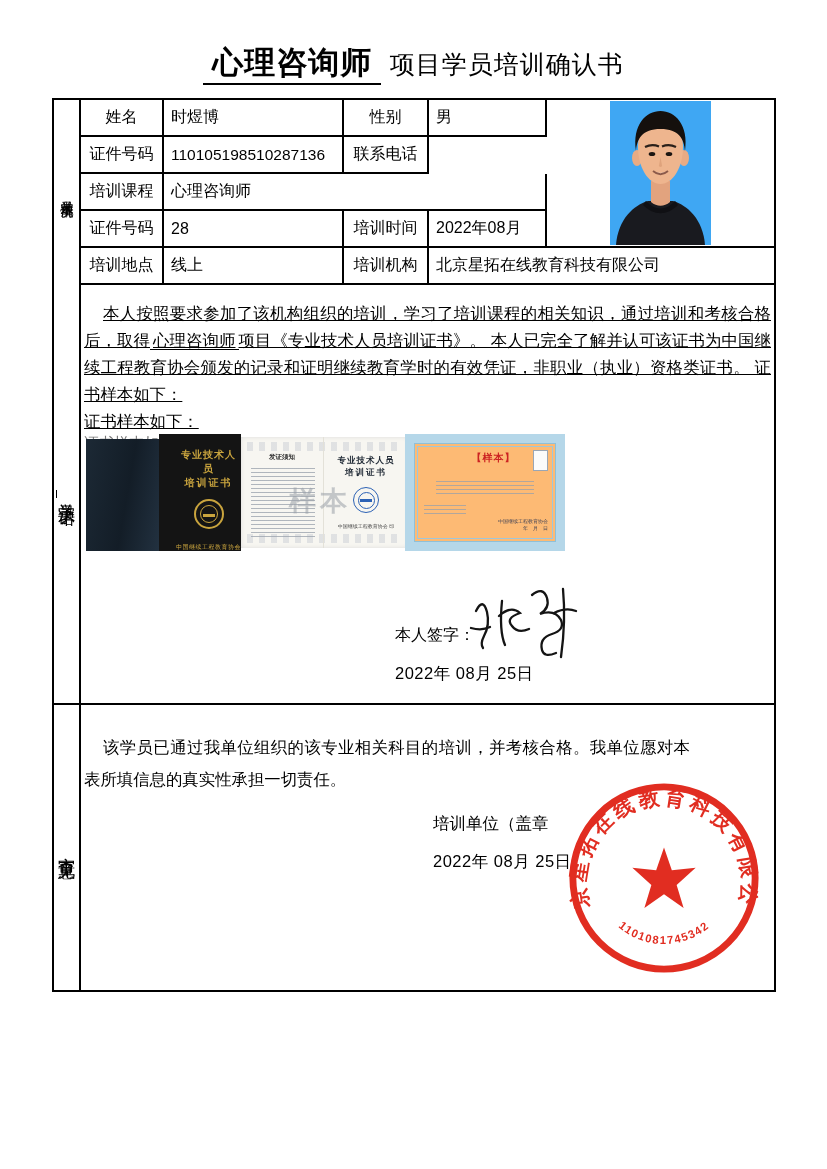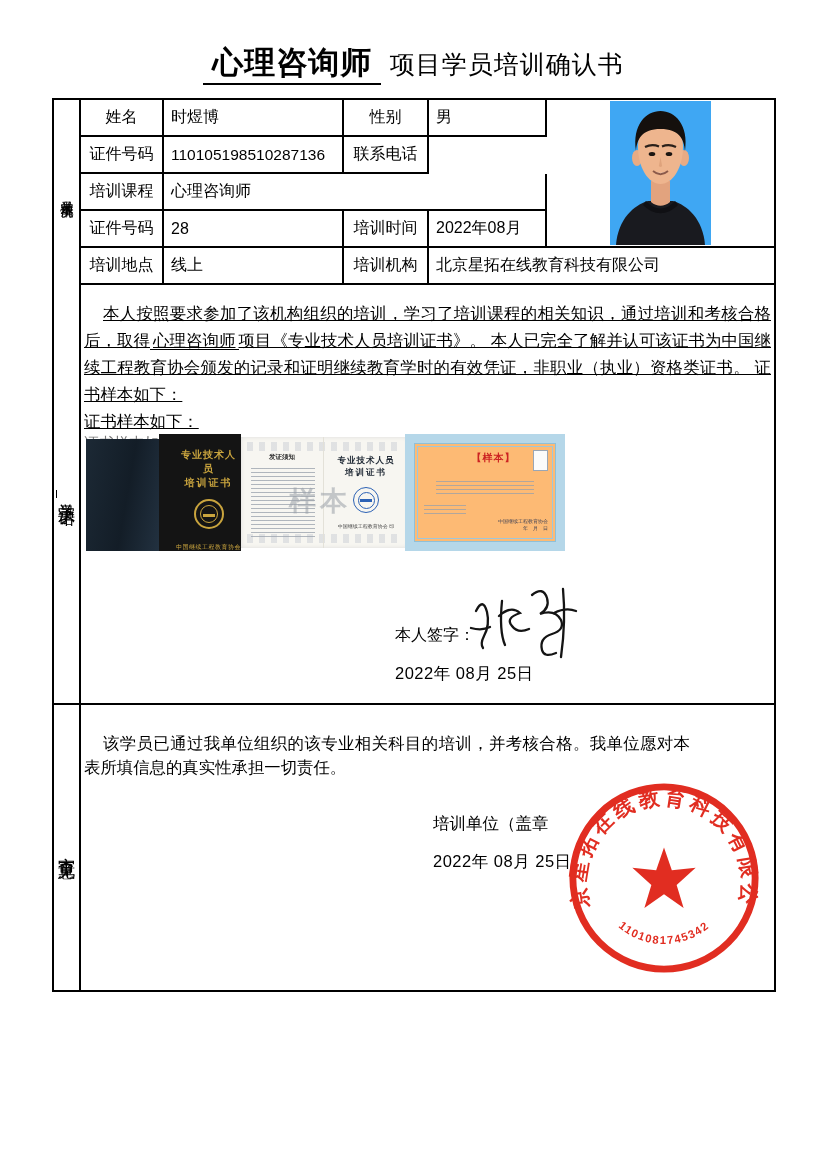--- a/index.html
+++ b/index.html
@@ -79,21 +79,21 @@
   .cert-sample .fl3 { position:absolute; left:10px; width:42px; top:62px; height:12px; }
   .sample-foot { position:absolute; right:8px; bottom:10px; text-align:right; font-size:5px; color:#445; line-height:7px; }
 
   
   .sig-label { position:absolute; left:314px; top:340px; font-size:16px; }
   .sig-date { position:absolute; left:314px; top:378px; font-size:16.5px; letter-spacing:.5px; }
   .sig-svg { position:absolute; left:385px; top:298px; }
 
   
   .review-text { padding:26px 2px 0 3px; }
-  .review-text .para { width:606px; line-height:24px; }
+  .review-text .para { width:606px; line-height:32px; }
   .unit-label { position:absolute; left:352px; top:108px; font-size:16.5px; }
   .review-date { position:absolute; left:352px; top:146px; font-size:16.5px; letter-spacing:.5px; }
   .seal-svg { position:absolute; left:485px; top:75px; mix-blend-mode:multiply; opacity:.96; }
 </style>
 </head>
 <body>
 
 <div class="page">
 
   <div class="title">

